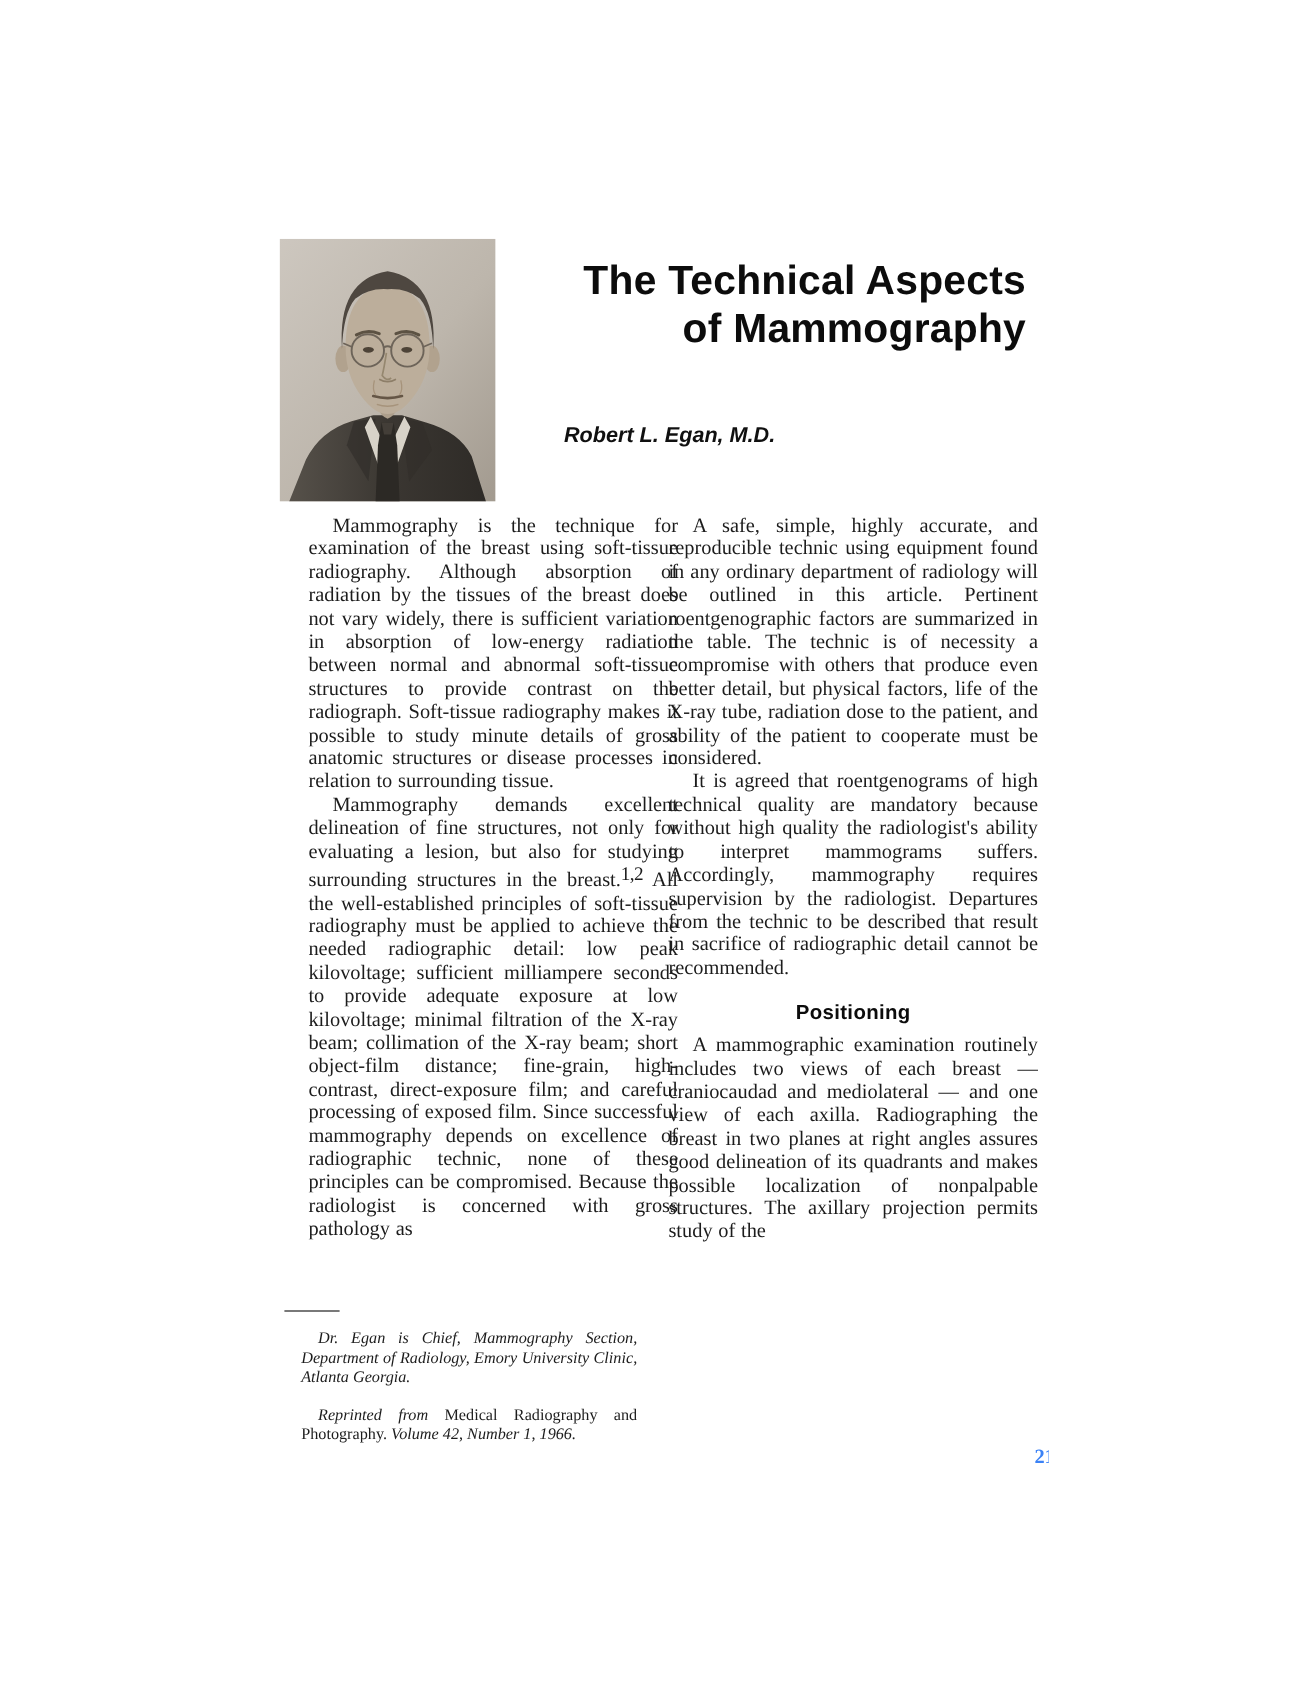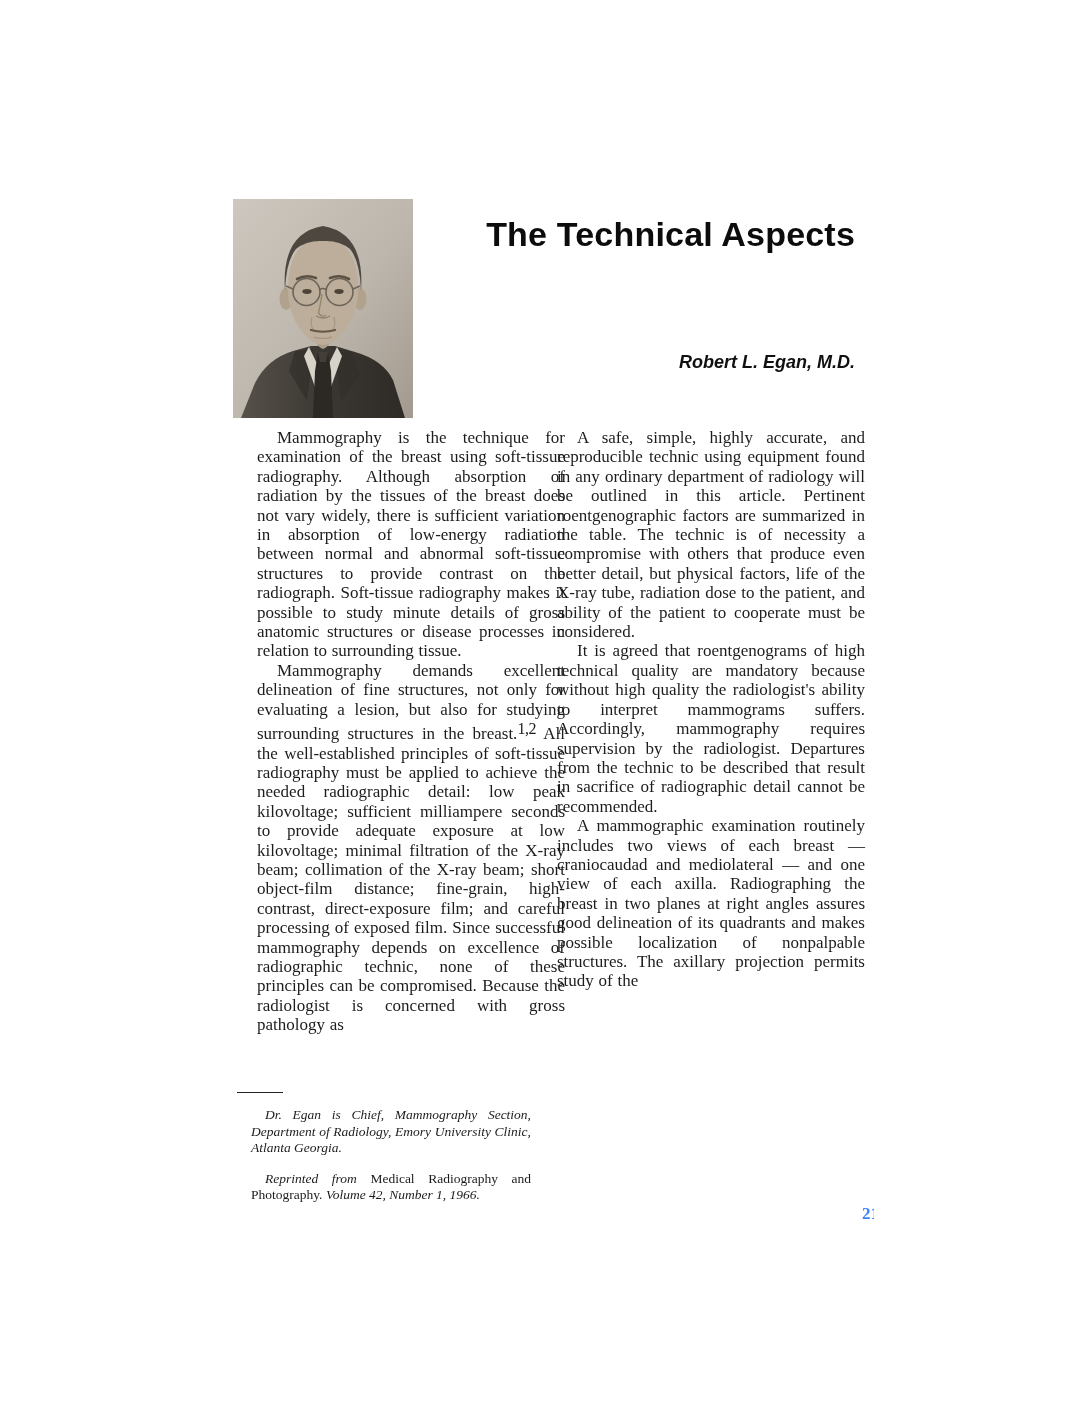--- a/index.html
+++ b/index.html
@@ -16,21 +16,21 @@
 
   
   .title-block {
     position:absolute; left:470px; top:214px; width:385px;
     text-align:right; font-family:"Liberation Sans", sans-serif;
     font-weight:700; font-size:34px; line-height:40px; color:#0c0c0c;
     letter-spacing:0.2px;
   }
   .byline {
     position:absolute; left:470px; top:352px; width:385px;
-    text-align:right; font-family:"Liberation Sans", sans-serif;
+    text-align:left; font-family:"Liberation Sans", sans-serif;
     font-weight:700; font-style:italic; font-size:18px; color:#101010;
   }
 
   
   .col { position:absolute; top:428px; width:308px; }
   .col-left  { left:237px;margin-left:20px; }
   .col-right { left:557px; }
   .bp {
     margin:0; font-size:17px; line-height:19.4px;
     text-align:justify; text-indent:20px; word-spacing:0.5px;
@@ -115,36 +115,38 @@
       <path d="M79 118 Q77 126 80 130" fill="none" stroke="#a6937b" stroke-width="1.1"></path>
       <path d="M101 118 Q103 126 100 130" fill="none" stroke="#a6937b" stroke-width="1.1"></path>
 
       <path d="M78 131 Q90 134.5 102 131" fill="none" stroke="#655646" stroke-width="2.2" stroke-linecap="round"></path>
       <path d="M81 138 Q90 141 99 138" fill="none" stroke="#a6937b" stroke-width="1.2"></path>
     </svg>
   </div>
 
   <div class="title-block">
     <div>The Technical Aspects</div>
+    <div>of Mammography</div>
   </div>
 
   <div class="byline">Robert L. Egan, M.D.</div>
 
   <div class="col col-left">
     <p class="bp">Mammography is the technique for examination of the breast using soft-tissue radiography. Although absorption of radiation by the tissues of the breast does not vary widely, there is sufficient variation in absorption of low-energy radiation between normal and abnormal soft-tissue structures to provide contrast on the radiograph. Soft-tissue radiography makes it possible to study minute details of gross anatomic structures or disease processes in relation to surrounding tissue.</p>
     <p class="bp"><span>Mammography demands excellent delineation of fine structures, not only for evaluating a lesion, but also for studying surrounding structures in the breast.</span><sup class="ref">1,2</sup><span> All the well-established principles of soft-tissue radiography must be applied to achieve the needed radiographic detail: low peak kilovoltage; sufficient milliampere seconds to provide adequate exposure at low kilovoltage; minimal filtration of the X-ray beam; collimation of the X-ray beam; short object-film distance; fine-grain, high-contrast, direct-exposure film; and careful processing of exposed film. Since successful mammography depends on excellence of radiographic technic, none of these principles can be compromised. Because the radiologist is concerned with gross pathology as</span></p>
   </div>
 
   <div class="footnote">
     <div class="fn-rule"></div>
     <p>Dr. Egan is Chief, Mammography Section, Department of Radiology, Emory University Clinic, Atlanta Georgia.</p>
     <p><span>Reprinted from</span> <span class="fn-roman">Medical Radiography and Photography.</span> <span>Volume 42, Number 1, 1966.</span></p>
   </div>
 
   <div class="col col-right">
     <p class="bp">A safe, simple, highly accurate, and reproducible technic using equipment found in any ordinary department of radiology will be outlined in this article. Pertinent roentgenographic factors are summarized in the table. The technic is of necessity a compromise with others that produce even better detail, but physical factors, life of the X-ray tube, radiation dose to the patient, and ability of the patient to cooperate must be considered.</p>
     <p class="bp">It is agreed that roentgenograms of high technical quality are mandatory because without high quality the radiologist's ability to interpret mammograms suffers. Accordingly, mammography requires supervision by the radiologist. Departures from the technic to be described that result in sacrifice of radiographic detail cannot be recommended.</p>
+    <h2 class="heading">Positioning</h2>
     <p class="bp">A mammographic examination routinely includes two views of each breast — craniocaudad and mediolateral — and one view of each axilla. Radiographing the breast in two planes at right angles assures good delineation of its quadrants and makes possible localization of nonpalpable structures. The axillary projection permits study of the</p>
   </div>
 
   <div class="page-number">21</div>
 
 </div>
 
 </body></html>

